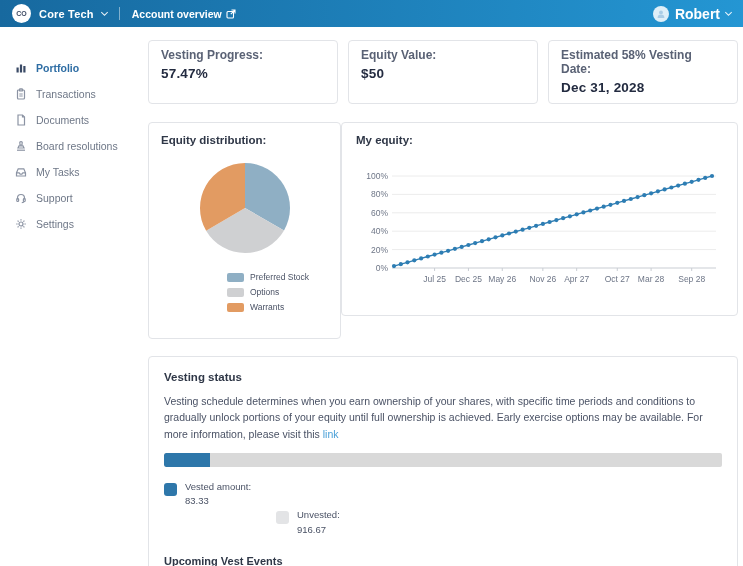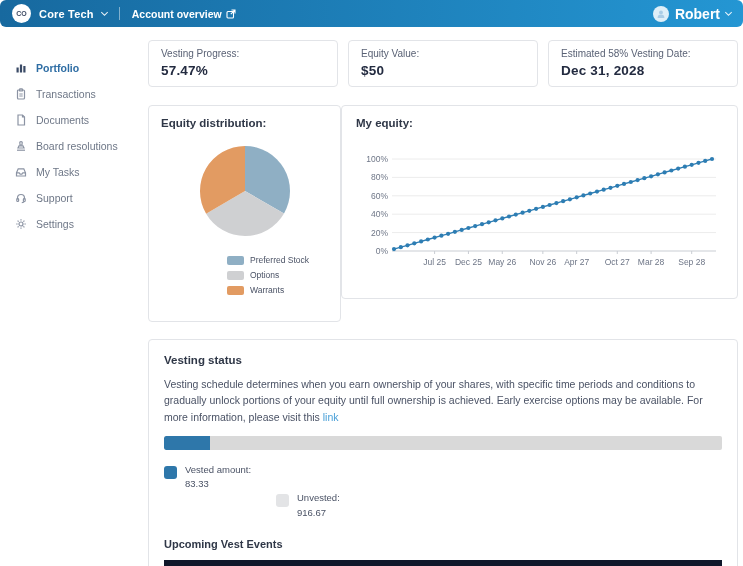--- a/index.html
+++ b/index.html
@@ -1,21 +1,21 @@
 <!DOCTYPE html>
 <html><head>
 <meta charset="utf-8">
 <style>
   * { margin:0; padding:0; box-sizing:border-box; }
   html,body { width:743px; height:566px; overflow:hidden; background:#fff;
     font-family:"Liberation Sans", sans-serif; color:#3b4256; }
 
   
   .topbar { height:27px; background:linear-gradient(90deg,#17699f 0%,#2496d3 100%);
-    display:flex; align-items:center; padding:0 12px; color:#fff;border-radius:6px; }
+    display:flex; align-items:center; padding:0 12px; color:#fff; }
   .topbar-left { display:flex; align-items:center; gap:8px; }
   .avatar-co { width:19px; height:19px; border-radius:50%; background:#fff; color:#3d4a63;
     font-size:7px; font-weight:bold; display:flex; align-items:center; justify-content:center; }
   .company-name { font-size:11px; font-weight:bold; letter-spacing:.2px; }
   .chev { width:5px; height:5px; border-right:1.4px solid rgba(255,255,255,.9);
     border-bottom:1.4px solid rgba(255,255,255,.9); transform:rotate(45deg); margin-top:-3px; }
   .tb-divider { width:1px; height:13px; background:rgba(255,255,255,.45); margin:0 4px; }
   .breadcrumb { font-size:10.5px; font-weight:bold; display:flex; align-items:center; gap:4px; }
   .topbar-right { margin-left:auto; display:flex; align-items:center; gap:6px; }
   .avatar-user { width:16px; height:16px; border-radius:50%; background:rgba(255,255,255,.85);
@@ -31,21 +31,21 @@
   .side-item.active { color:#2e6da4; font-weight:bold; }
   .side-item.active svg { stroke:#3a4a66; }
   .side-item.active svg .fillpart { fill:#3a4a66; }
 
   
   .main { position:absolute; left:148px; top:27px; right:5px; bottom:0; padding-top:13px; }
   .card { background:#fff; border:1px solid #e2e4e8; border-radius:4px; }
 
   .stats-row { display:flex; gap:10px; }
   .stat-card { flex:1; padding:7px 12px 8px; }
-  .stat-label { font-size:10px; color:#5a6275; margin-bottom:4px; }
+  .stat-label { font-size:12px; color:#5a6275; margin-bottom:4px;font-weight:bold; }
   .stat-value { font-size:13.5px; font-weight:bold; color:#232b40; letter-spacing:.2px; }
 
   .charts-row { display:flex; margin-top:18px; }
   .pie-card { width:193px; height:217px; padding:11px 12px; display:flex; flex-direction:column; }
   .card-title { font-size:11.5px; font-weight:bold; color:#2f3747; }
   .pie-wrap { display:flex; justify-content:center; margin-top:16px; }
   .pie-legend { margin:18px 0 0 66px; }
   .pl-item { display:flex; align-items:center; gap:6px; margin-bottom:5px; }
   .pl-swatch { width:17px; height:9px; border-radius:2px; }
   .pl-label { font-size:8.5px; color:#4a5265; }

